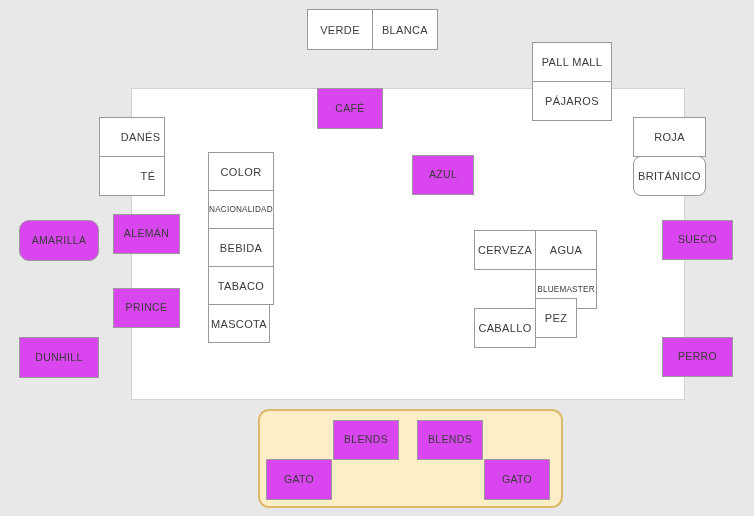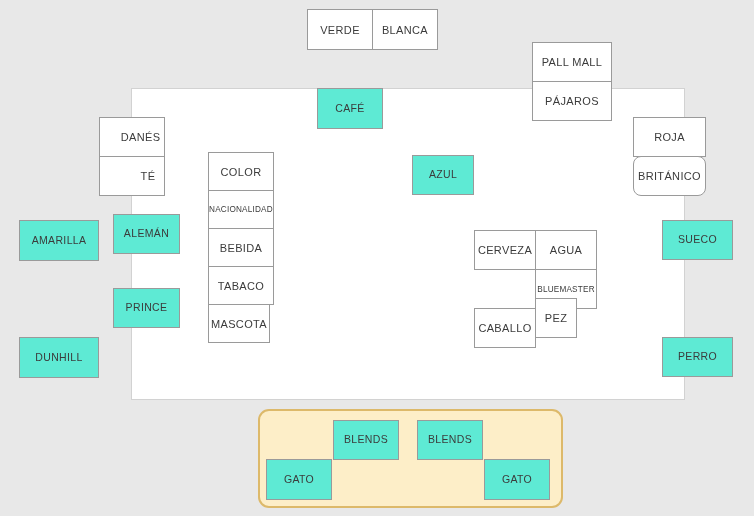--- a/index.html
+++ b/index.html
@@ -39,21 +39,21 @@
     background: #fdeec8;
     border: 2px solid #ddb96a;
     border-radius: 11px;
     box-sizing: border-box;
   }
 
   
   .box {
     position: absolute;
     box-sizing: border-box;
-    background: #5eead4;
+    background: #d946ef;
     border: 1px solid #9a9a9a;
     display: flex;
     align-items: center;
     justify-content: center;
     color: #3b3b3b;
     font-size: 10.5px;
     letter-spacing: 0.35px;
     text-align: center;
     line-height: 1.1;
     white-space: nowrap;
@@ -115,21 +115,21 @@
       <div class="cell noborder" style="width: 62px; height: 40px; left: 0px; top: 39px;"></div>
       <div class="cell small-text" style="width: 62px; height: 40px; left: 61px; top: 39px;">BLUEMASTER</div>
       <div class="cell" style="width: 62px; height: 40px; left: 0px; top: 78px;">CABALLO</div>
       <div class="cell" style="width: 42px; height: 40px; left: 61px; top: 68px;">PEZ</div>
     </div>
 
   <div id="free-boxes">
       <div class="box" style="left: 317px; top: 88px; width: 66px; height: 41px;">CAFÉ</div>
       <div class="box" style="left: 412px; top: 155px; width: 62px; height: 40px;">AZUL</div>
       <div class="box" style="left: 113px; top: 214px; width: 67px; height: 40px;">ALEMÁN</div>
-      <div class="box" style="left: 19px; top: 220px; width: 80px; height: 41px;">AMARILLA</div>
+      <div class="box" style="left: 19px; top: 220px; width: 80px; height: 41px; border-radius: 10px;">AMARILLA</div>
       <div class="box" style="left: 662px; top: 220px; width: 71px; height: 40px;">SUECO</div>
       <div class="box" style="left: 113px; top: 288px; width: 67px; height: 40px;">PRINCE</div>
       <div class="box" style="left: 662px; top: 337px; width: 71px; height: 40px;">PERRO</div>
       <div class="box" style="left: 19px; top: 337px; width: 80px; height: 41px;">DUNHILL</div>
       <div class="box" style="left: 333px; top: 420px; width: 66px; height: 40px;">BLENDS</div>
       <div class="box" style="left: 417px; top: 420px; width: 66px; height: 40px;">BLENDS</div>
       <div class="box" style="left: 266px; top: 459px; width: 66px; height: 41px;">GATO</div>
       <div class="box" style="left: 484px; top: 459px; width: 66px; height: 41px;">GATO</div>
     </div>
 

